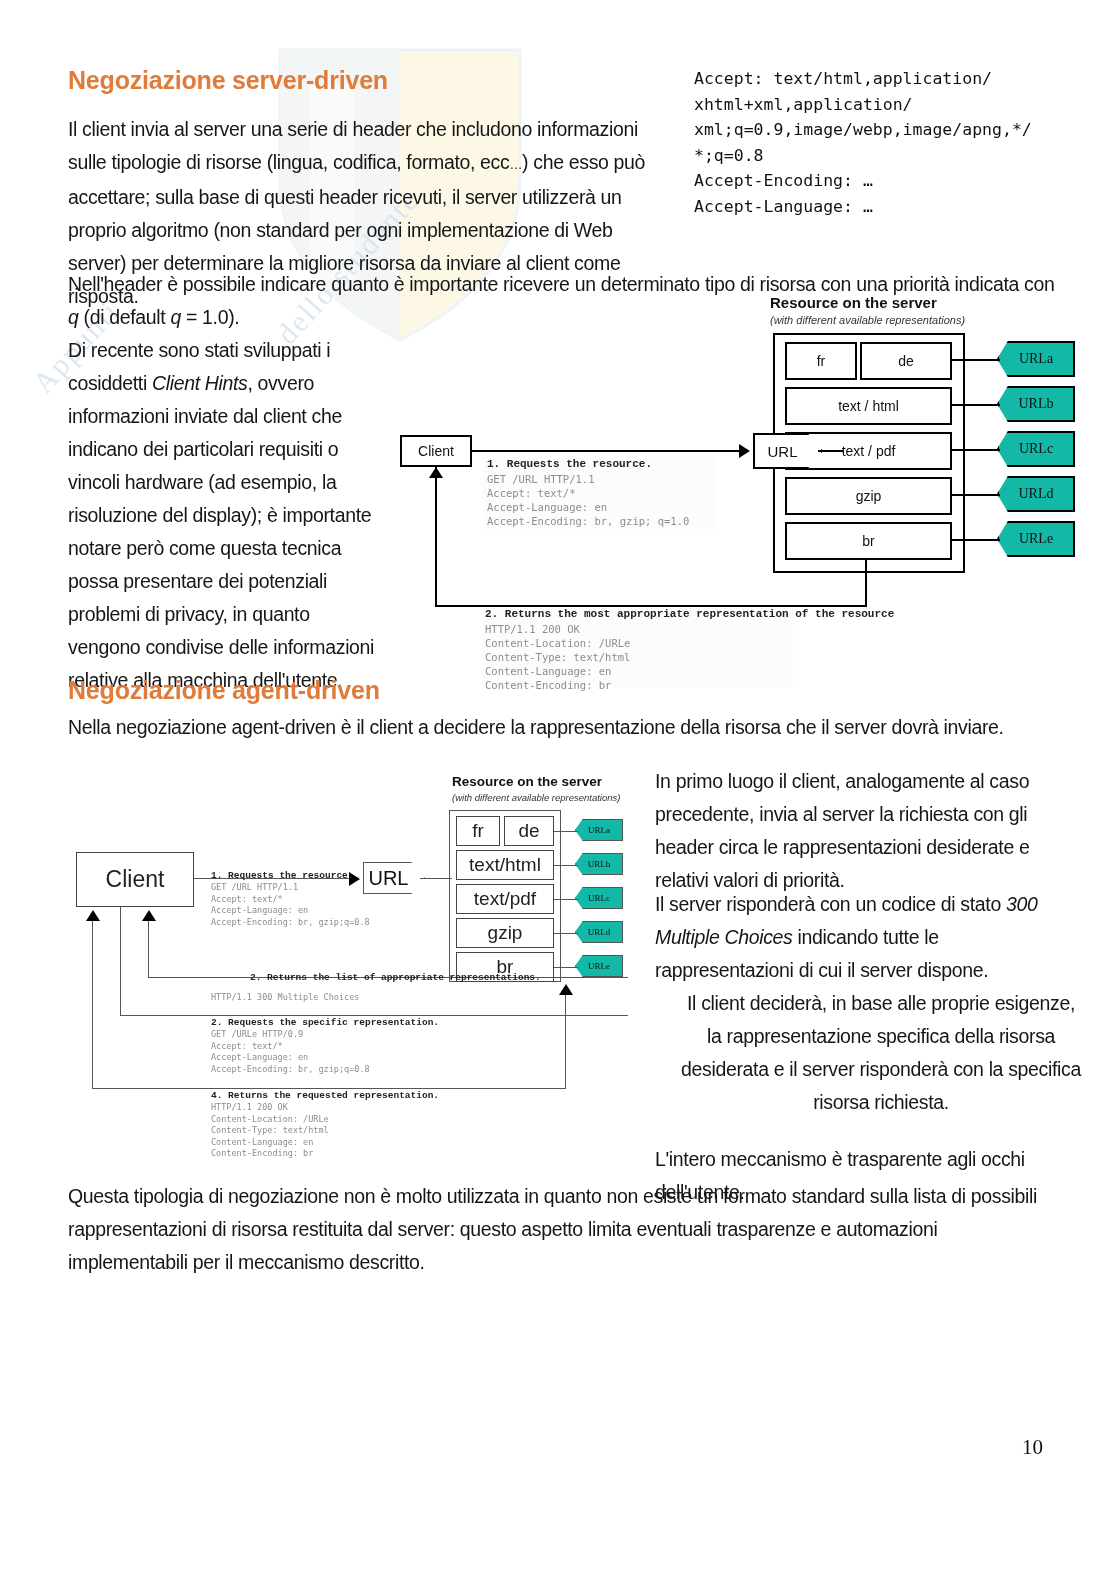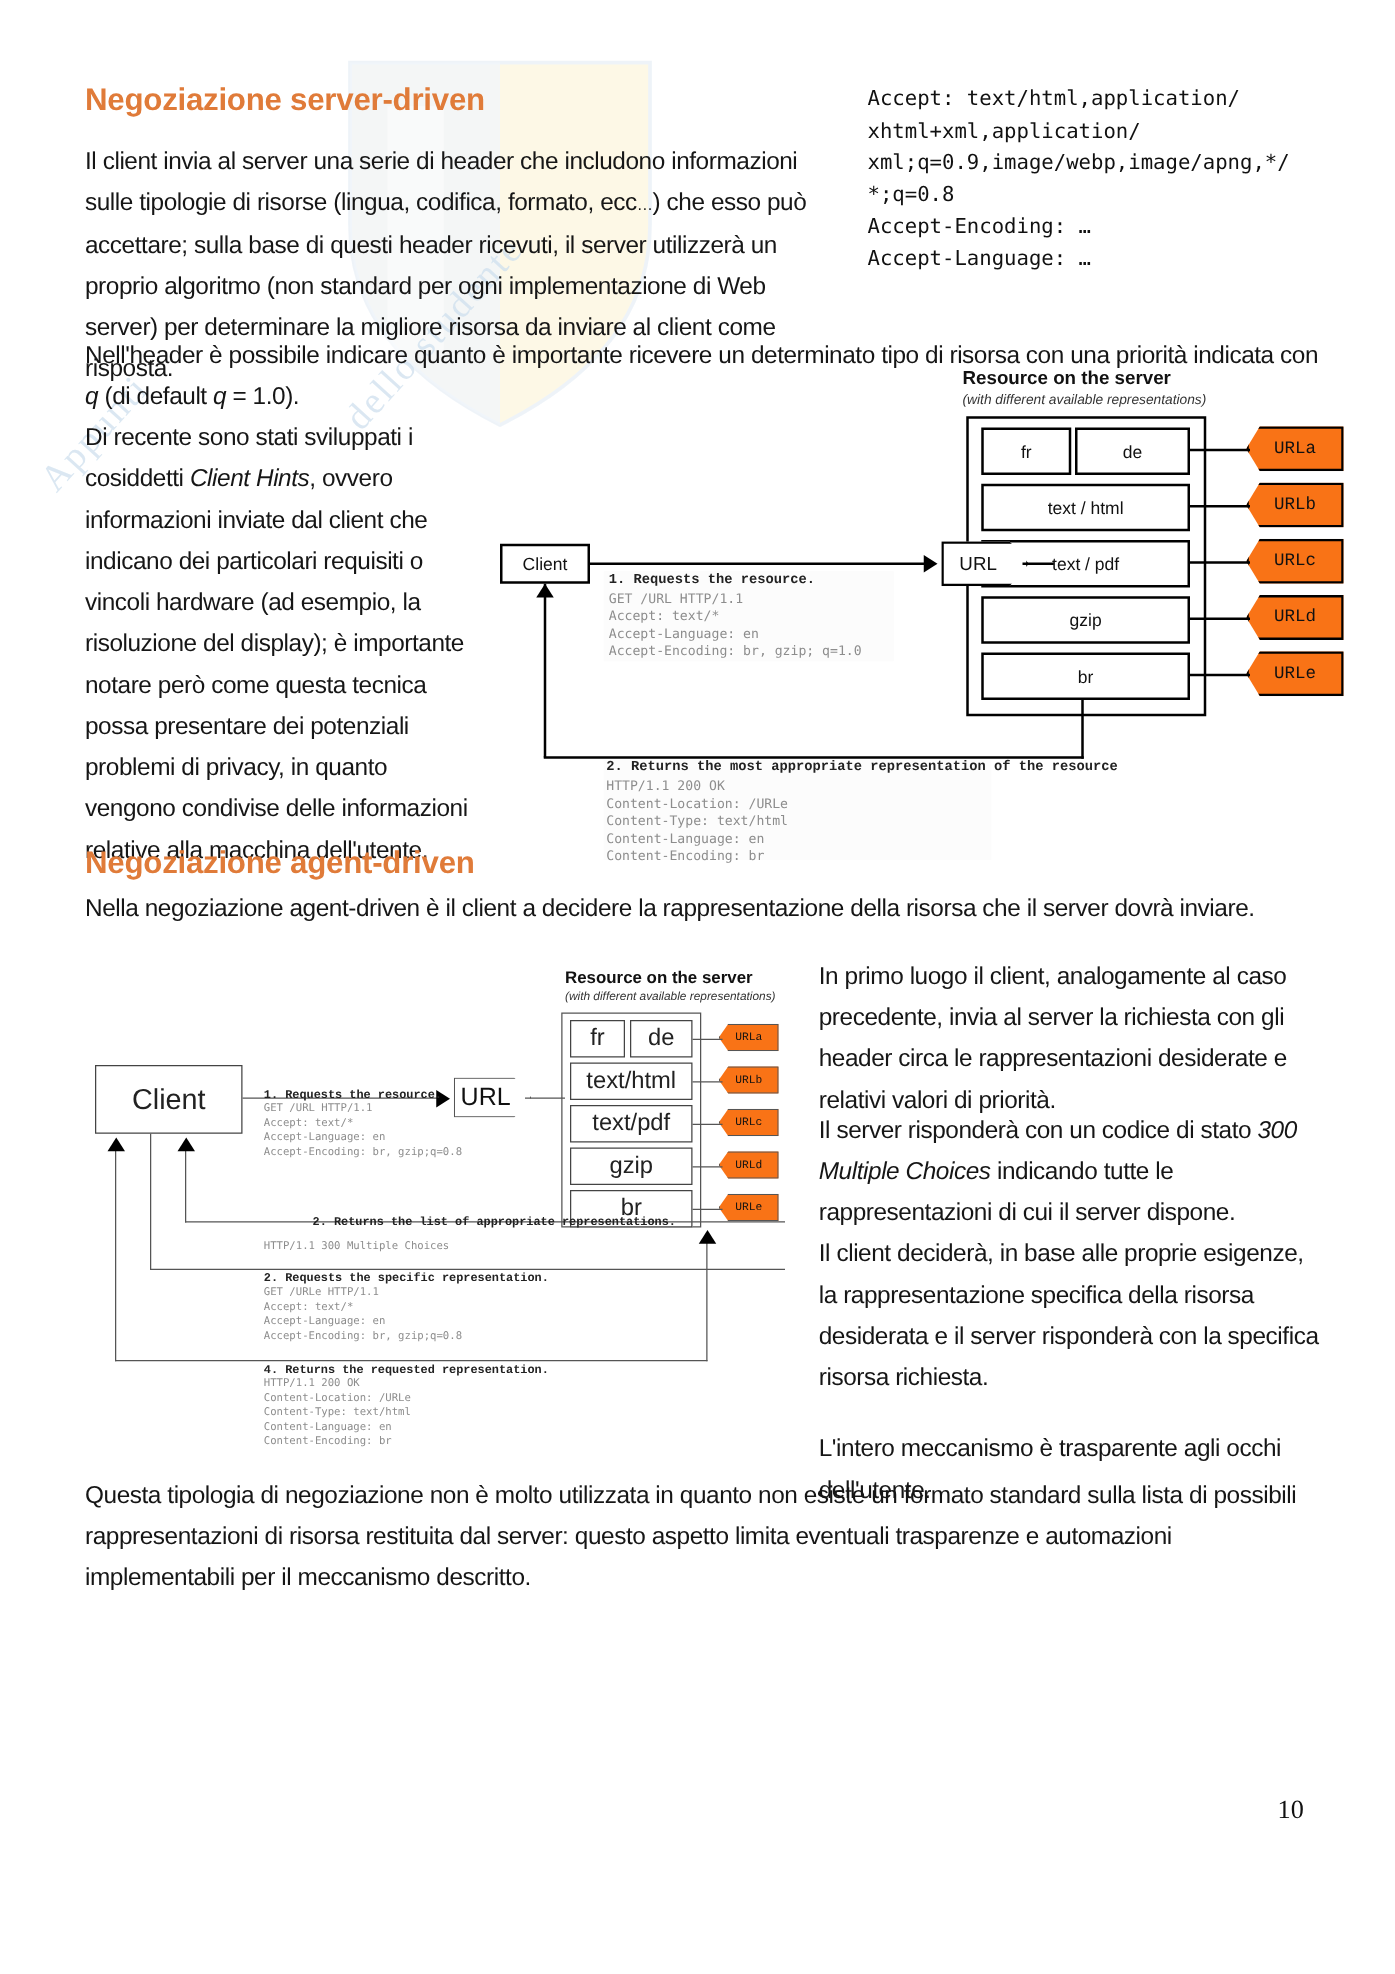--- a/index.html
+++ b/index.html
@@ -126,22 +126,22 @@
   .container-box {
     position: absolute;
     box-sizing: border-box;
     background: transparent;
     border: 2px solid #000;
   }
   .container-box.thin { border: 1px solid #555; }
   .tag {
     position: absolute;
     box-sizing: border-box;
-    background: #f97316;
-    font-family: Liberation Mono, monospace;
+    background: #14b8a6;
+    font-family: Liberation Serif, serif;
     color: #111;
     display: flex;
     align-items: center;
     justify-content: center;
   }
   .tag.k2 {
     border: 2px solid #000;
     clip-path: polygon(14% 0, 100% 0, 100% 100%, 14% 100%, 0 50%);
   }
   .tag.k1 {
@@ -329,21 +329,21 @@
 
       <div class="hline thin" style="left:80px; top:207px; width:480px;"></div>
       <div class="vline thin" style="left:80px; top:142px; height:66px;"></div>
       <div class="arrow-u" style="left:74px; top:140px;"></div>
       <div class="steplabel" style="left:143px; top:202px; font-size:9.5px;margin-left:39px;">2. Returns the list of  appropriate representations.</div>
       <pre class="stepcode" style="left:143px; top:222px; font-size:8.5px; line-height:11.5px; margin:0;text-align:center;">HTTP/1.1 300 Multiple Choices</pre>
 
       <div class="hline thin" style="left:52px; top:245px; width:508px;"></div>
       <div class="vline thin" style="left:52px; top:137px; height:109px;"></div>
       <div class="steplabel" style="left:143px; top:247px; font-size:9.5px;">2. Requests the specific representation.</div>
-      <pre class="stepcode" style="left:143px; top:259px; font-size:8.5px; line-height:11.5px; margin:0;">GET /URLe HTTP/1.1
+      <pre class="stepcode" style="left:143px; top:259px; font-size:8.5px; line-height:11.5px; margin:0;">GET /URLe HTTP/0.9
 Accept: text/*
 Accept-Language: en
 Accept-Encoding: br, gzip;q=0.8</pre>
 
       <div class="hline thin" style="left:24px; top:318px; width:474px;"></div>
       <div class="vline thin" style="left:24px; top:142px; height:177px;"></div>
       <div class="arrow-u" style="left:18px; top:140px;"></div>
       <div class="vline thin" style="left:497px; top:222px; height:97px;"></div>
       <div class="arrow-u" style="left:491px; top:214px;"></div>
       <div class="steplabel" style="left:143px; top:320px; font-size:9.5px;">4. Returns the requested representation.</div>
@@ -351,21 +351,21 @@
 Content-Location: /URLe
 Content-Type: text/html
 Content-Language: en
 Content-Encoding: br</pre>
     </div>
 
     <p class="para" style="left:655px; top:765px; width:400px;">In primo luogo il client, analogamente al caso precedente, invia al server la richiesta con gli header circa le rappresentazioni desiderate e relativi valori di priorità.</p>
 
     <p class="para" style="left:655px; top:888px; width:400px;">Il server risponderà con un codice di stato <em>300 Multiple Choices</em> indicando tutte le rappresentazioni di cui il server dispone.</p>
 
-    <p class="para" style="left:655px; top:987px; width:400px;">Il client deciderà, in base alle proprie esigenze, la rappresentazione specifica della risorsa desiderata e il server risponderà con la specifica risorsa richiesta.</p>
+    <p class="para" style="left:681px; top:987px; width:400px;text-align:center;">Il client deciderà, in base alle proprie esigenze, la rappresentazione specifica della risorsa desiderata e il server risponderà con la specifica risorsa richiesta.</p>
 
     <p class="para" style="left:655px; top:1119px; width:400px;margin-top:24px;">L'intero meccanismo è trasparente agli occhi dell'utente.</p>
 
     <p class="para" style="left:68px; top:1180px; width:990px;">Questa tipologia di negoziazione non è molto utilizzata in quanto non esiste un formato standard sulla lista di possibili rappresentazioni di risorsa restituita dal server: questo aspetto limita eventuali trasparenze e automazioni implementabili per il meccanismo descritto.</p>
 
     <div class="pageno" style="left:1022px; top:1435px;">10</div>
 
   </div>
 </div>
 

